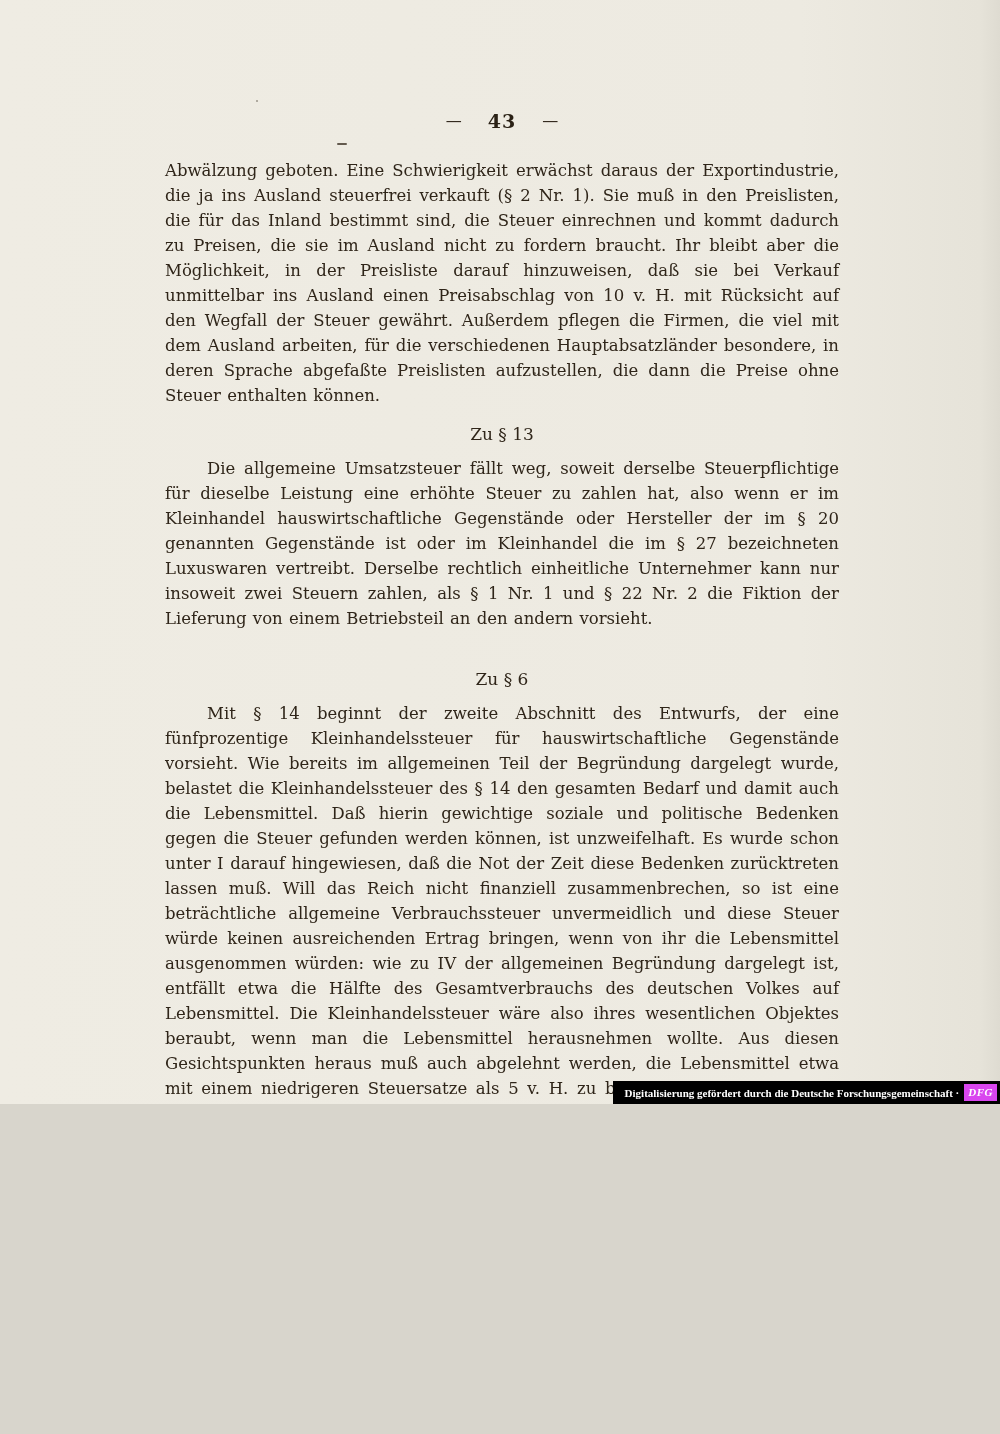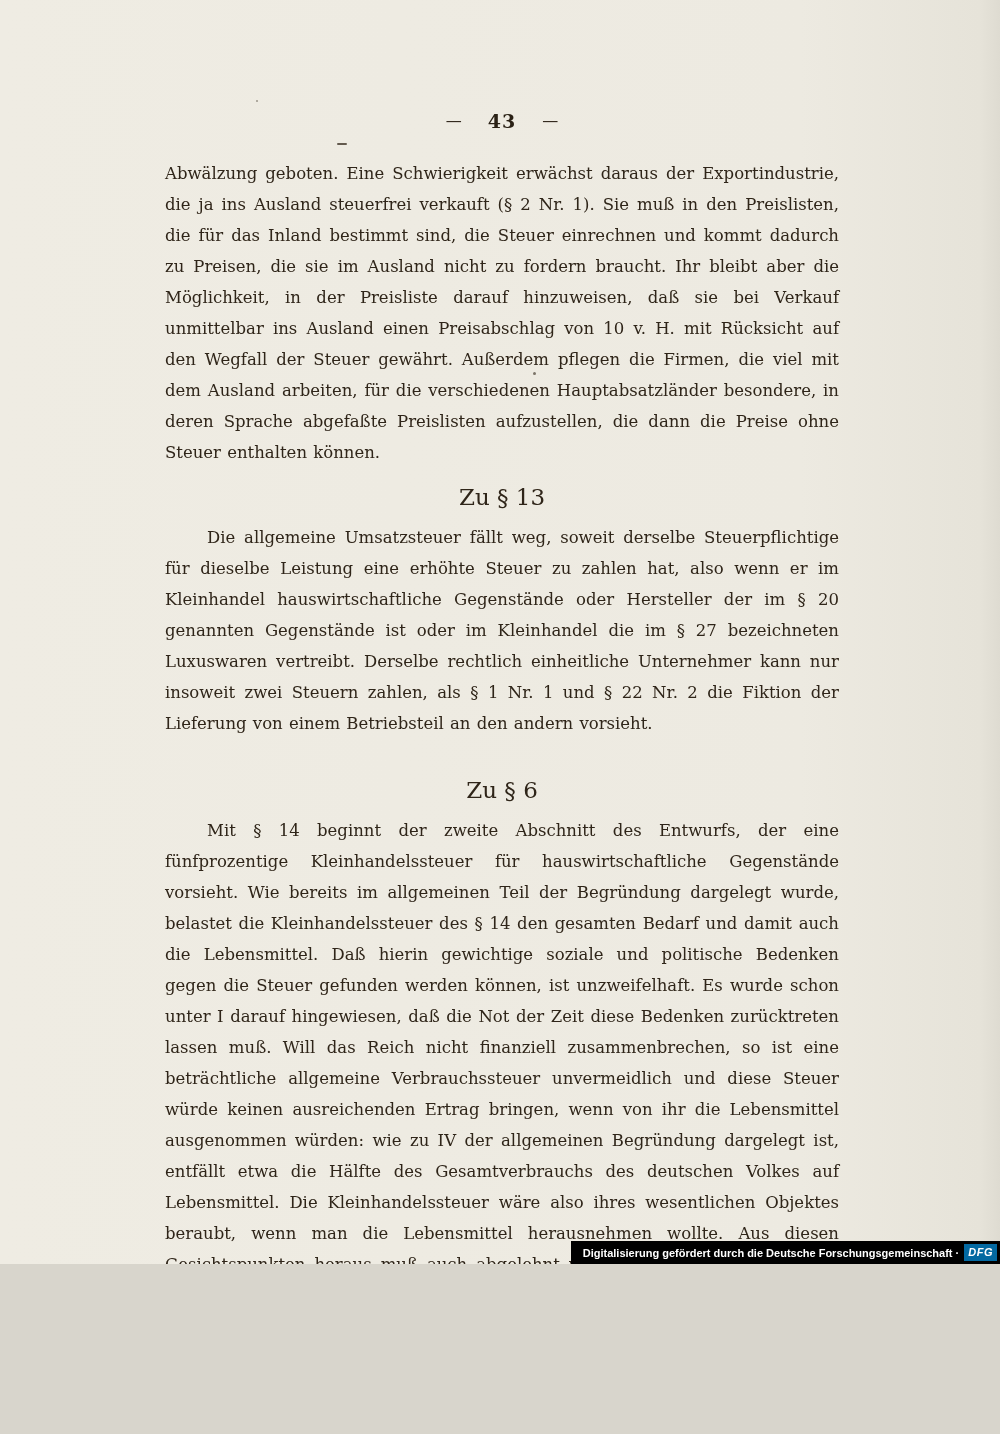--- a/index.html
+++ b/index.html
@@ -3,21 +3,21 @@
 <meta charset="utf-8">
 <style>
   * { margin: 0; padding: 0; box-sizing: border-box; }
   body {
     font-family: "DejaVu Serif", serif;
     background: #d8d5cc;
   }
   .page {
     position: relative;
     width: 1000px;
-    height: 1264px;
+    height: 1104px;
     margin: 0 auto;
     background: linear-gradient(90deg, #efece3 0%, #edeae1 80%, #e6e3d9 98%, #dedbd1 100%);
     color: #2f2519;
     overflow: hidden;
   }
   .text-block {
     position: absolute;
     left: 165px;
     top: 110px;
     width: 674px;
@@ -34,28 +34,28 @@
     font-weight: normal;
     transform: translateY(-2px);
     font-size: 16px;
   }
   .page-number {
     font-weight: bold;
     letter-spacing: 1px;
   }
   p.body-text {
     font-size: 16.5px;
-    line-height: 31px;
+    line-height: 25px;
     text-align: justify;
     word-spacing: 1px;
   }
   p.indent { text-indent: 42px; }
   .section-heading {
     text-align: center;
-    font-size: 23px;
+    font-size: 17px;
     font-weight: normal;
     margin: 16px 0 12px 0;
   }
   .section-heading.big-gap { margin-top: 38px; }
   
   .artifact {
     position: absolute;
     background: #4a4134;
     border-radius: 50%;
   }
@@ -73,27 +73,27 @@
     position: absolute;
     right: 0;
     bottom: 0;
     height: 23px;
     background: #000000;
     color: #ffffff;
     display: flex;
     align-items: center;
     gap: 5px;
     padding: 0 3px 0 12px;
-    font-family: Liberation Sans, sans-serif;
+    font-family: Liberation Serif, serif;
     font-size: 11px;
     font-weight: bold;
     white-space: nowrap;
   }
   .dfg-logo {
-    background: #0369a1;
+    background: #d946ef;
     color: #ffffff;
     font-weight: bold;
     font-style: italic;
     font-size: 11px;
     line-height: 1;
     padding: 3px 4px;
     letter-spacing: 0.5px;
   }
 </style>
 </head>

